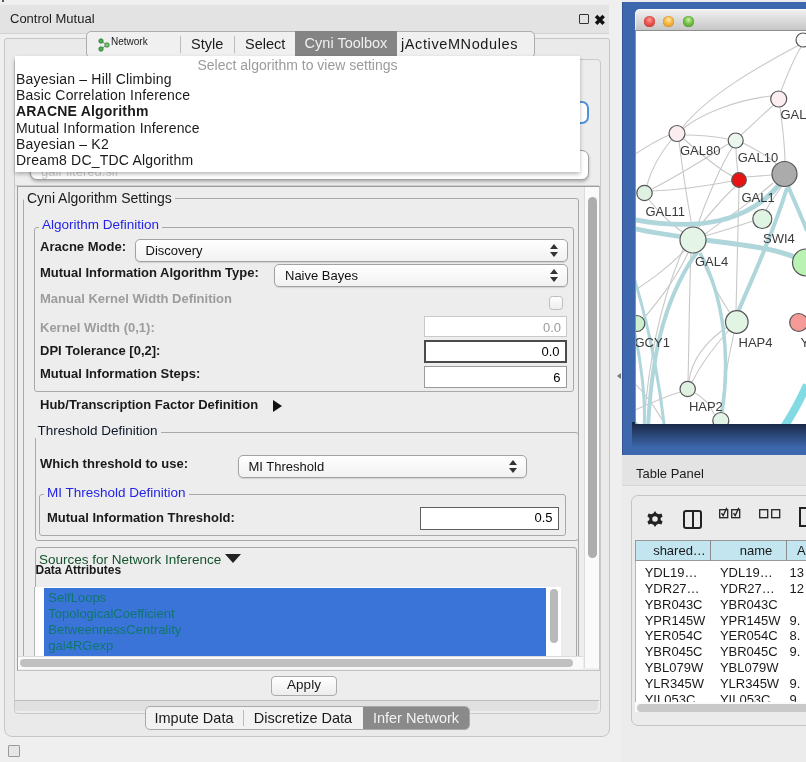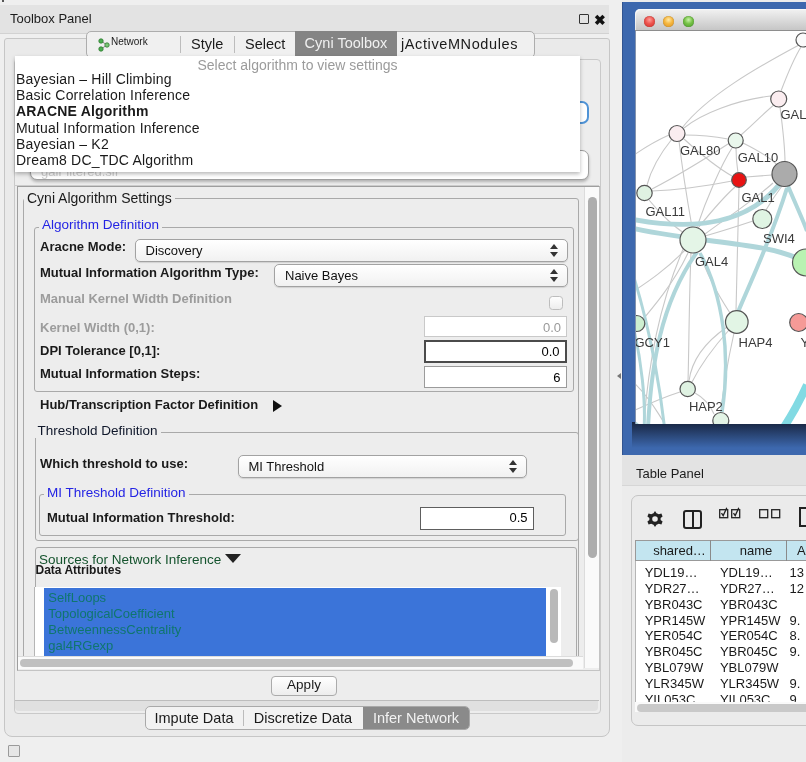--- a/index.html
+++ b/index.html
@@ -11,21 +11,21 @@
 .combo .ct{position:absolute;left:10px;top:calc(50% - 1px);transform:translateY(-50%);font-size:13px;color:#111;white-space:nowrap}
 .arr{position:absolute;width:0;height:0}
 .inp{position:absolute;background:#fff;font-size:13px;color:#000;text-align:right;box-sizing:border-box;line-height:21px;padding-right:5px}
 </style></head>
 <body>
 
 <div class="abs" style="left:0;top:0;width:622px;height:762px;background:#efefef"></div>
 <div class="abs" style="left:2px;top:0;width:2px;height:2px;background:#555"></div>
 
 <div class="abs" style="left:0;top:5px;width:609px;height:28px;background:#e3e3e3;border-bottom:1px solid #d2d2d2"></div>
-<div class="abs" style="left:10px;top:11px;font-size:13px;color:#1c1c1c">Toolbox Panel</div>
+<div class="abs" style="left:10px;top:11px;font-size:13px;color:#1c1c1c">Control Mutual</div>
 <div class="abs" style="left:579px;top:14px;width:8px;height:8px;border:1.5px solid #333;border-radius:1px"></div>
 <div class="abs" style="left:594px;top:12px;font-size:14px;font-weight:bold;color:#111">✖</div>
 
 <div class="abs" style="left:4px;top:38px;width:604px;height:697px;background:#eaeaea;border:1px solid #c6c6c6;border-radius:3px 3px 8px 8px"></div>
 
 <div class="abs" style="left:14px;top:59px;width:585px;height:653px;background:#ededed;border:1px solid #c9c9c9;border-radius:4px"></div>
 <div class="abs" style="left:15px;top:700px;width:583px;height:11px;background:#e0e0e0;border-radius:0 0 4px 4px"></div>
 
 <div id="toptabs" class="abs" style="left:86px;top:31px;width:447px;height:25px;background:#f0f0f0;border:1px solid #adadad;border-radius:5px">
   <svg class="abs" style="left:11px;top:6px" width="12" height="14" viewBox="0 0 12 14">
@@ -78,21 +78,21 @@
     <span class="arr" style="right:9px;top:4px;border-left:4px solid transparent;border-right:4px solid transparent;border-bottom:5px solid #333"></span>
     <span class="arr" style="right:9px;bottom:4px;border-left:4px solid transparent;border-right:4px solid transparent;border-top:5px solid #333"></span>
   </div>
 
   <div class="lbl" style="left:40px;top:291px;color:#9c9c9c">Manual Kernel Width Definition</div>
   <div class="abs" style="left:549px;top:296px;width:12px;height:12px;border:1px solid #bdbdbd;border-radius:3.5px;background:linear-gradient(#fefefe,#ededed)"></div>
 
   <div class="lbl" style="left:40px;top:319.5px;color:#9c9c9c">Kernel Width (0,1):</div>
   <div class="inp" style="left:424px;top:316px;width:143px;height:21px;border:1px solid #c9c9c9;color:#9a9a9a">0.0</div>
 
-  <div class="lbl" style="left:40px;top:343px">DPI Tolerance [0,1]:</div>
+  <div class="lbl" style="left:40px;top:343px">DPI Tolerance [0,2]:</div>
   <div class="inp" style="left:424px;top:340px;width:142.5px;height:23px;border:2px solid #4b4b4b;line-height:19px">0.0</div>
 
   <div class="lbl" style="left:40px;top:366px">Mutual Information Steps:</div>
   <div class="inp" style="left:424px;top:365.5px;width:142.5px;height:22px;border:1px solid #9b9b9b">6</div>
 
   <div class="lbl" style="left:40px;top:397px">Hub/Transcription Factor Definition</div>
   <span class="arr" style="left:273px;top:400px;border-top:6px solid transparent;border-bottom:6px solid transparent;border-left:9px solid #111"></span>
 
   <div class="g" style="left:34.5px;top:431.5px;width:542px;height:107px"></div>
   <div class="gt" style="left:34.5px;top:424px;color:#0f172a">Threshold Definition</div>
@@ -100,21 +100,21 @@
   <div class="lbl" style="left:40px;top:456px;width:187px;text-align:left">Which threshold to use:</div>
   <div class="combo" style="left:237.5px;top:455px;width:287px;height:21px">
         <span class="ct">MI Threshold</span>
     <span class="arr" style="right:9px;top:4px;border-left:4px solid transparent;border-right:4px solid transparent;border-bottom:5px solid #333"></span>
     <span class="arr" style="right:9px;bottom:4px;border-left:4px solid transparent;border-right:4px solid transparent;border-top:5px solid #333"></span>
   </div>
 
   <div class="g" style="left:38.8px;top:493.5px;width:525px;height:40px"></div>
   <div class="gt" style="left:44px;top:486px;color:#2424e4">MI Threshold Definition</div>
   <div class="lbl" style="left:47px;top:510px">Mutual Information Threshold:</div>
-  <div class="inp" style="left:419.5px;top:506.5px;width:114px;height:23px;border:1.5px solid #5e5e5e;line-height:20px">0.5</div>
+  <div class="inp" style="left:419.5px;top:506.5px;width:139px;height:23px;border:1.5px solid #5e5e5e;line-height:20px">0.5</div>
 
   <div class="g" style="left:35px;top:546.5px;width:540px;height:200px"></div>
   <div class="gt" style="left:36px;top:553px;color:#14532d">Sources for Network Inference&nbsp;<span class="arr" style="position:relative;display:inline-block;top:-1px;border-left:8px solid transparent;border-right:8px solid transparent;border-top:9px solid #222"></span></div>
   <div class="lbl" style="left:35.5px;top:563px;font-size:12px">Data Attributes</div>
   <div class="abs" style="left:33.5px;top:586.5px;width:526.5px;height:70px;background:#fff;border-left:1px solid #b5b5b5"></div>
   <div class="abs" style="left:44px;top:588px;width:501.6px;height:68px;background:#3b74d9"></div>
   <div class="abs" style="left:48.3px;top:589.5px;font-size:13px;line-height:16.2px;color:#0f766e;white-space:nowrap">SelfLoops<br>TopologicalCoefficient<br>BetweennessCentrality<br>gal4RGexp</div>
   <div class="abs" style="left:549.8px;top:588.5px;width:8px;height:54px;background:#b9b9b9;border-radius:4px"></div>
 </div>
 </div>

